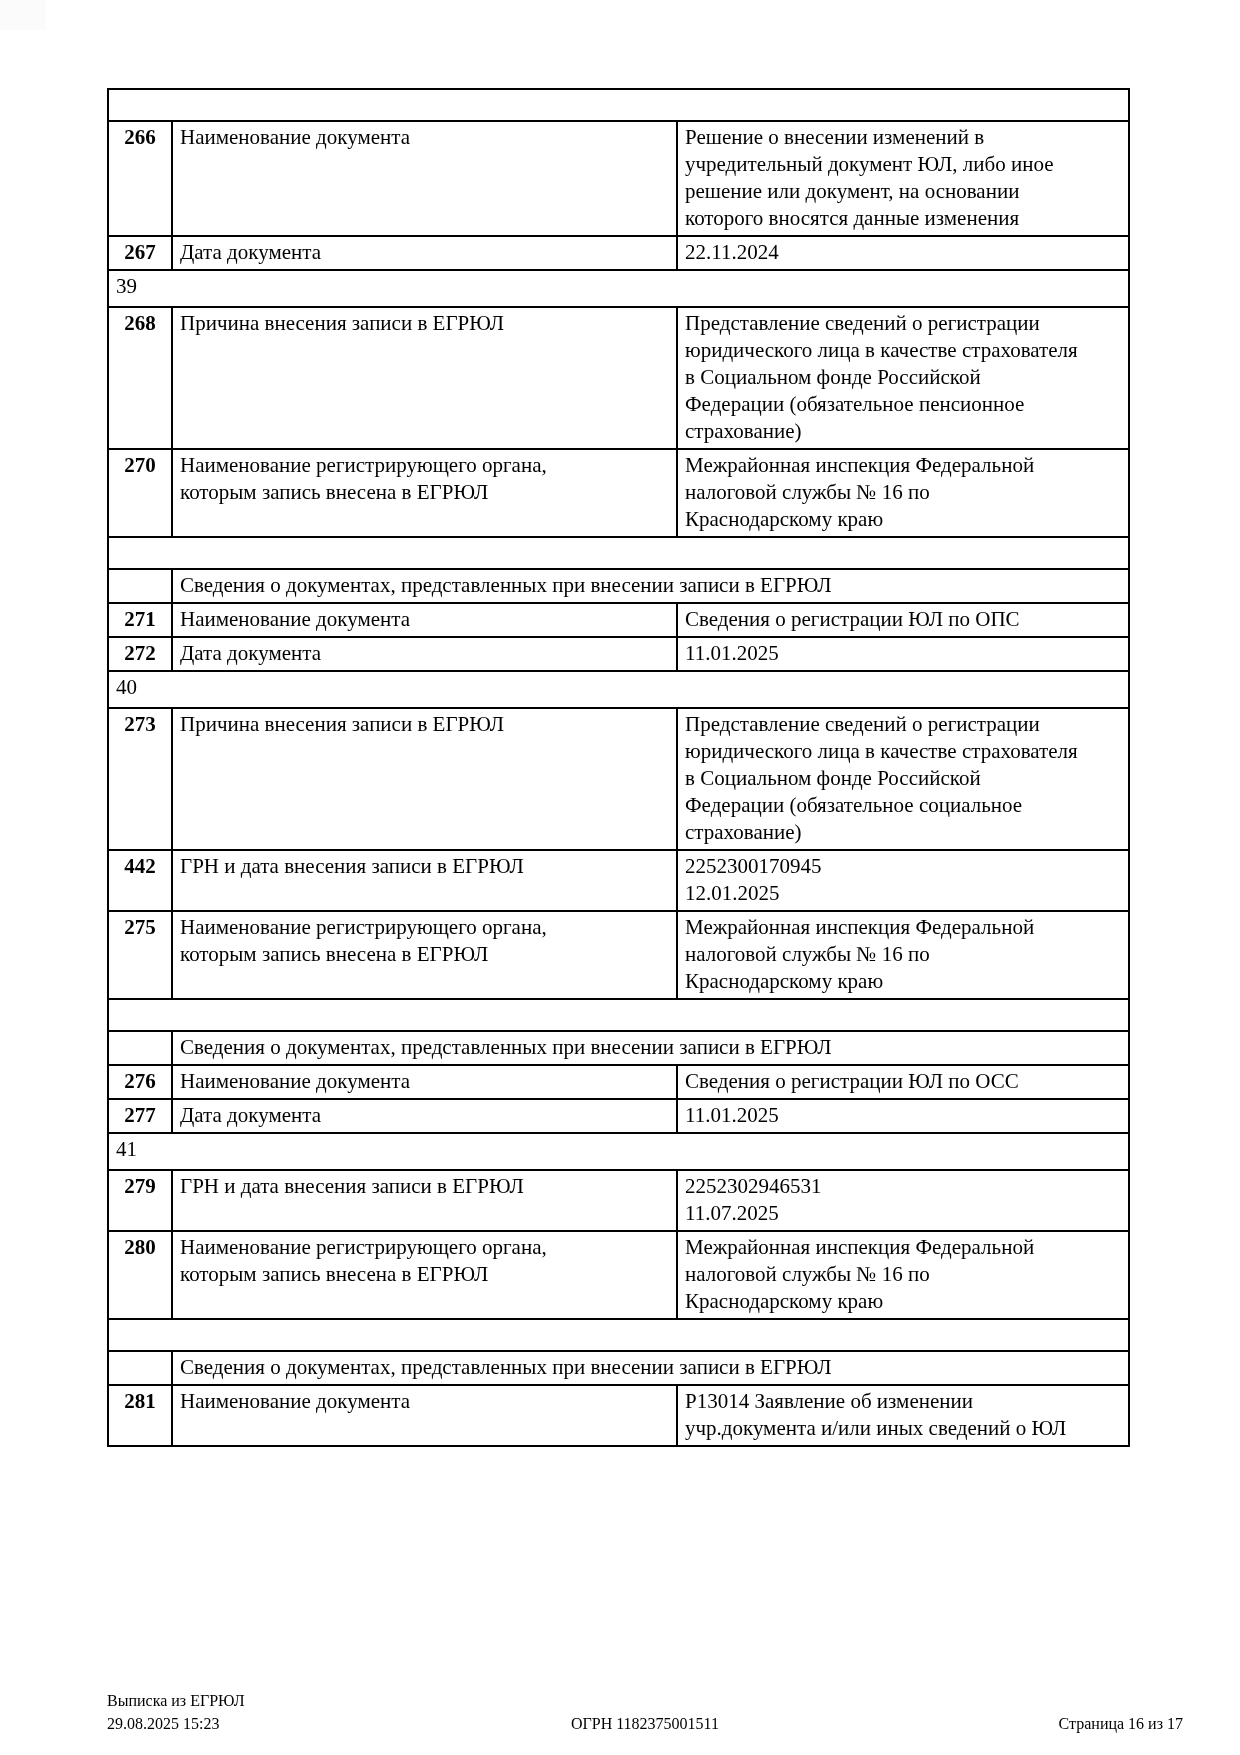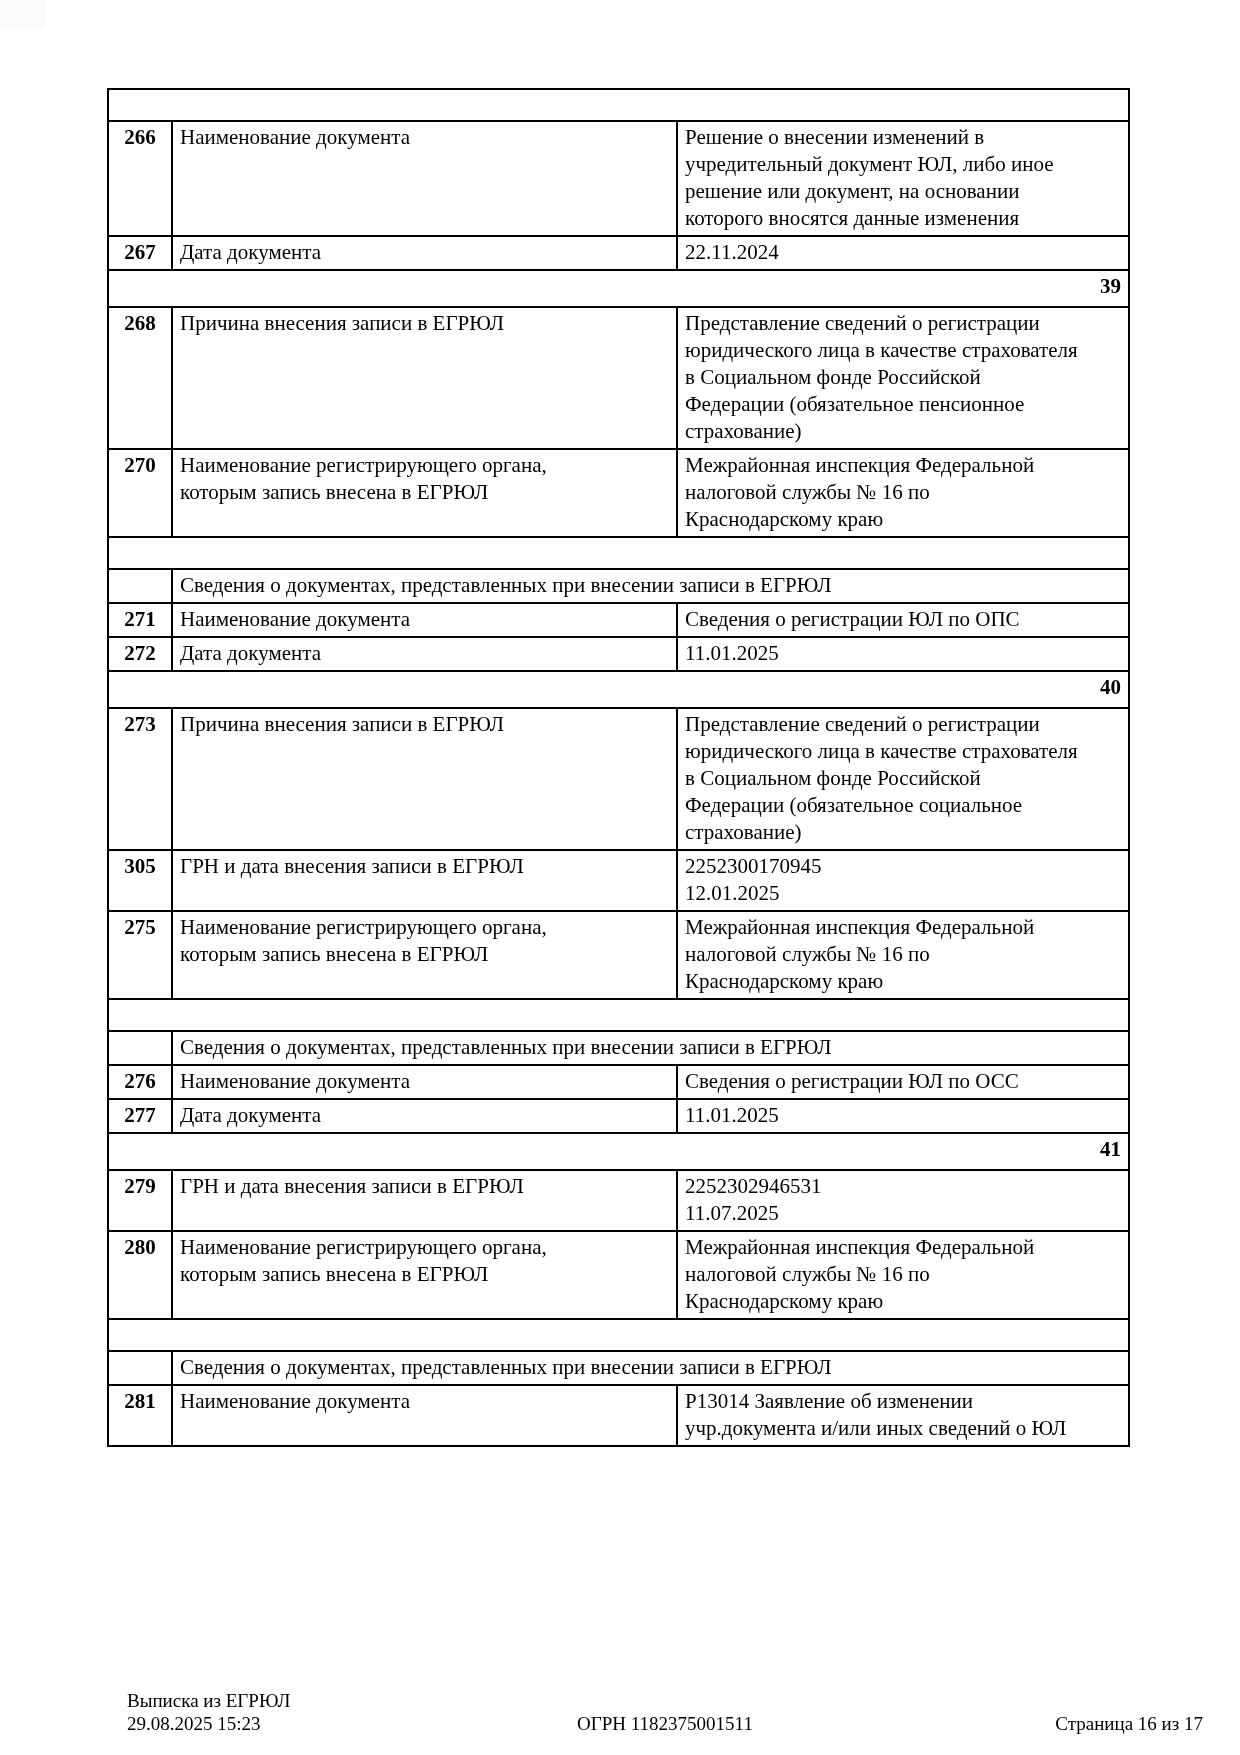--- a/index.html
+++ b/index.html
@@ -43,37 +43,36 @@
     padding-left: 2px;
     padding-right: 2px;
     white-space: normal;
     font-weight: bold;
   }
   tr.row-stub td, tr.row-spacer td {
     height: 30px;
     padding: 0;
   }
   tr.row-section td {
-    text-align: right;
-    font-weight: bold;
+    text-align: left;
+    font-weight: normal;
     height: 30px;
     white-space: normal;
   }
   tr.row-docs-header td {
     white-space: normal;
     margin-top: 47px;
   }
   .footer {
     position: absolute;
     left: 107px;
     top: 1690px;
     width: 1076px;
-    font-size: 19px;
+    font-size: 16px;
     line-height: 21px;
-    margin-left: 20px;
   }
   .footer-line2 {
     position: relative;
     margin-top: 2px;
     width: 100%;
     height: 21px;
   }
   .footer-left   { position: absolute; left: 0; top: 0; }
   .footer-center { position: absolute; left: 0; right: 0; top: 0; text-align: center; }
   .footer-right  { position: absolute; right: 0; top: 0; }
@@ -149,21 +148,21 @@
       <tr class="row-data">
         <td class="cell-num">273</td>
         <td>Причина внесения записи в ЕГРЮЛ</td>
         <td>Представление сведений о регистрации
 юридического лица в качестве страхователя
 в Социальном фонде Российской
 Федерации (обязательное социальное
 страхование)</td>
       </tr>
       <tr class="row-data">
-        <td class="cell-num">305</td>
+        <td class="cell-num">442</td>
         <td>ГРН и дата внесения записи в ЕГРЮЛ</td>
         <td>2252300170945
 12.01.2025</td>
       </tr>
       <tr class="row-data">
         <td class="cell-num">275</td>
         <td>Наименование регистрирующего органа,
 которым запись внесена в ЕГРЮЛ</td>
         <td>Межрайонная инспекция Федеральной
 налоговой службы № 16 по

